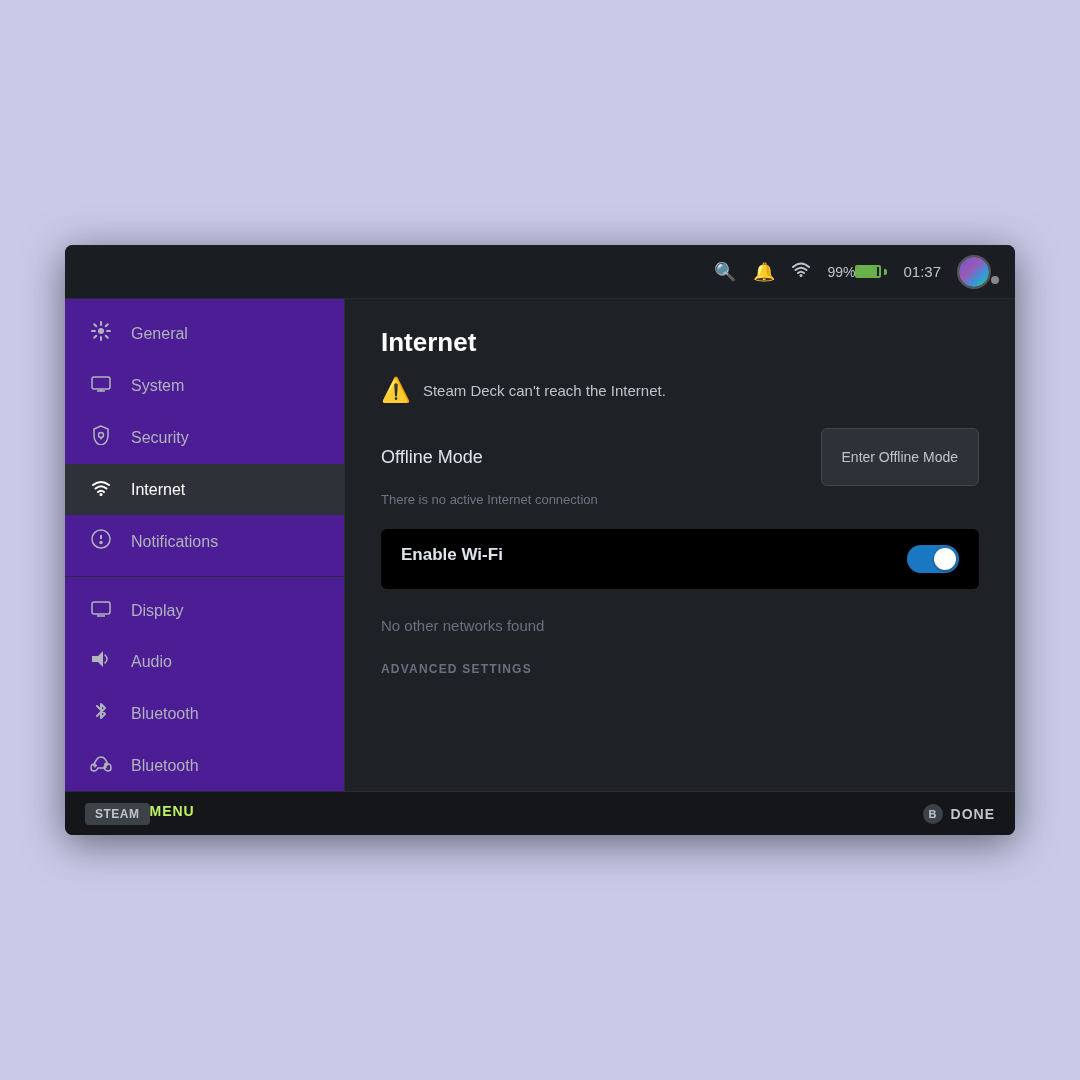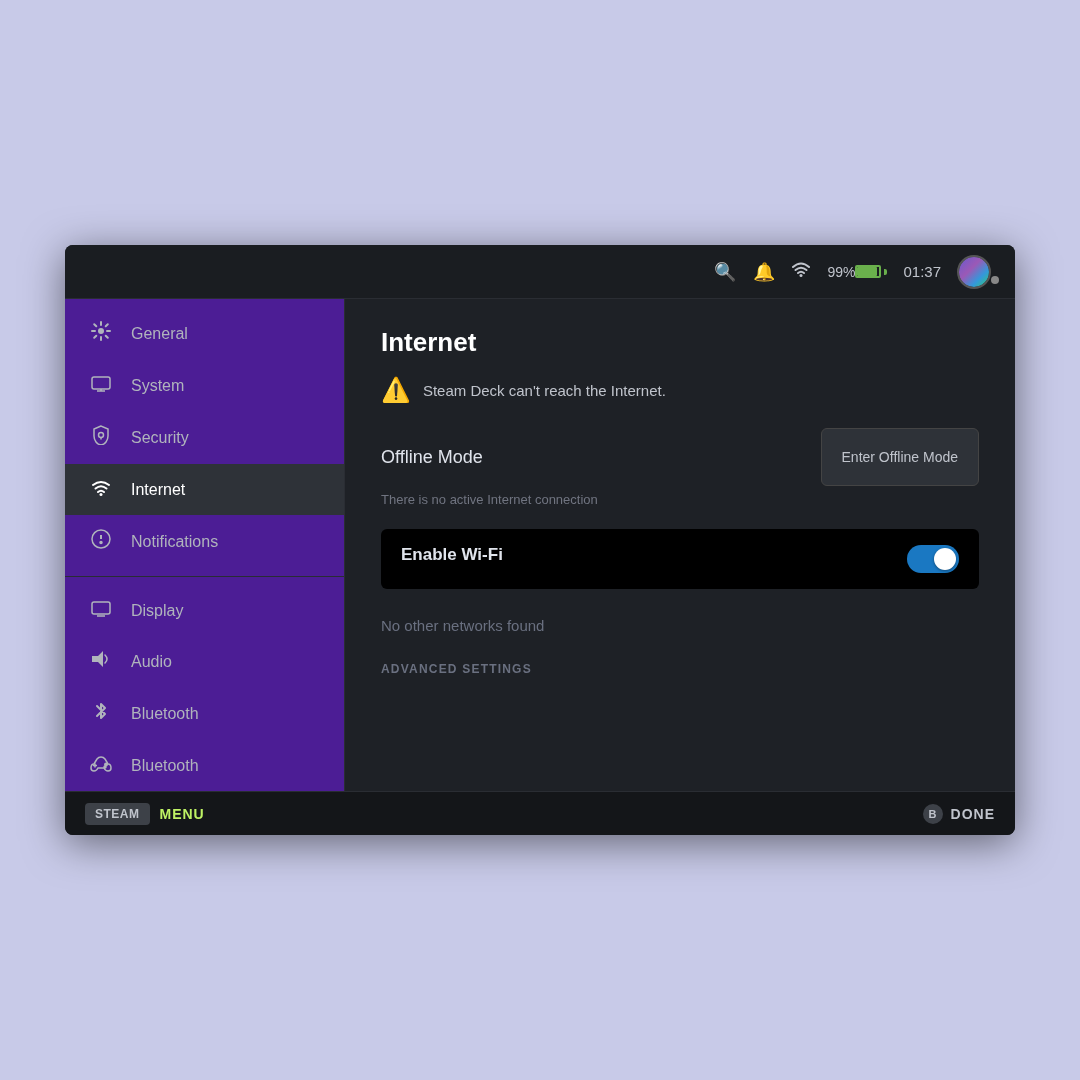--- a/index.html
+++ b/index.html
@@ -248,22 +248,21 @@
       background: #141619;
       height: 44px;
       display: flex;
       align-items: center;
       justify-content: space-between;
       padding: 0 20px;
       border-top: 1px solid #2a2d33;
     }
     .footer-left {
       display: flex;
-      align-items: center;
-      gap: 10px;
+      align-items: flex-start;
     }
     .steam-btn {
       background: #3d4148;
       border: none;
       color: #c0c4cc;
       padding: 4px 10px;
       border-radius: 4px;
       font-size: 12px;
       font-weight: 700;
       letter-spacing: 0.5px;

